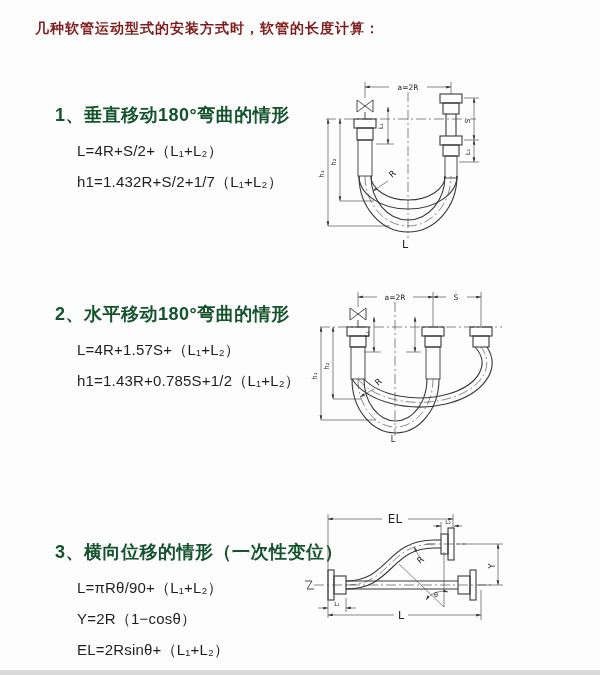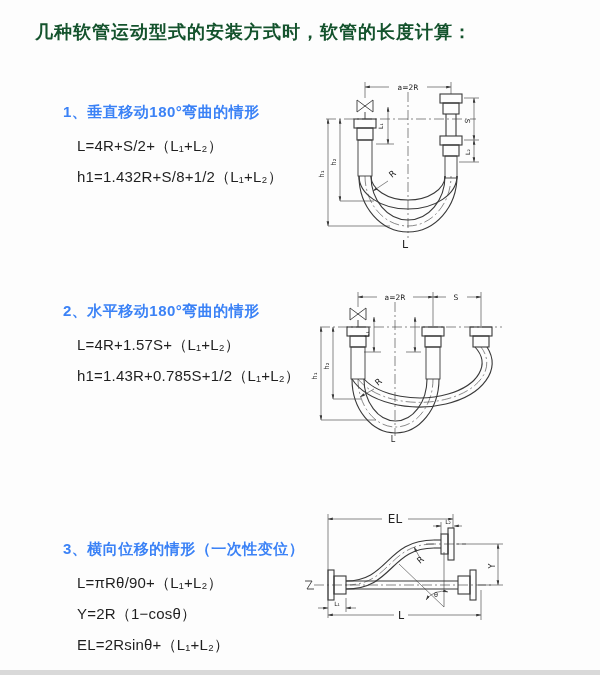--- a/index.html
+++ b/index.html
@@ -1,26 +1,26 @@
 <!DOCTYPE html>
 <html><head>
 <meta charset="utf-8">
 <style>
   html,body{margin:0;padding:0;}
   body{
     width:600px;height:675px;position:relative;background:#fdfdfd;
     font-family:"Liberation Sans","DejaVu Sans",sans-serif;color:#1c1c1c;overflow:hidden;
   }
   .doc-title{
-    position:absolute;left:35px;top:20px;font-size:18px;font-weight:bold;
-    letter-spacing:1px;color:#14532d;
+    position:absolute;left:35px;top:20px;font-size:14px;font-weight:bold;
+    letter-spacing:1px;color:#7f1d1d;
   }
   .section{position:absolute;left:47px;}
   .sec1{top:103px;} .sec2{top:302px;} .sec3{top:540px;}
-  .sec-heading{font-size:15px;font-weight:bold;letter-spacing:.5px;margin:0 0 13px 16px;color:#3b82f6;}
+  .sec-heading{font-size:18px;font-weight:bold;letter-spacing:.5px;margin:0 0 13px 8px;color:#14532d;}
   .formula{font-size:15px;line-height:15px;margin:16px 0 10px 30px;letter-spacing:.2px;color:#1f1f1f;}
   .sec2 .formula{margin-bottom:13px;}
   svg{position:absolute;}
   #d1{left:306px;top:74px;}
   #d2{left:306px;top:284px;}
   #d3{left:296px;top:500px;}
   svg text{font-family:"DejaVu Sans","Liberation Sans",sans-serif;fill:#222;}
   .scan-edge{position:absolute;left:0;bottom:0;width:600px;height:5px;background:#d9d9d9;}
   .ln{stroke:#3a3a3a;fill:none;}
   .main{stroke-width:1.1;}
@@ -29,21 +29,21 @@
   .cline{stroke-width:.6;stroke-dasharray:10 3 2 3;}
 </style>
 </head>
 <body>
 
 <div class="doc-title">几种软管运动型式的安装方式时，软管的长度计算：</div>
 
 <div class="section sec1">
   <div class="sec-heading">1、垂直移动180°弯曲的情形</div>
   <div class="formula">L=4R+S/2+（L₁+L₂）</div>
-  <div class="formula">h1=1.432R+S/8+1/2（L₁+L₂）</div>
+  <div class="formula">h1=1.432R+S/2+1/7（L₁+L₂）</div>
 </div>
 
 <div class="section sec2">
   <div class="sec-heading">2、水平移动180°弯曲的情形</div>
   <div class="formula">L=4R+1.57S+（L₁+L₂）</div>
   <div class="formula">h1=1.43R+0.785S+1/2（L₁+L₂）</div>
 </div>
 
 <div class="section sec3">
   <div class="sec-heading">3、横向位移的情形（一次性变位）</div>

